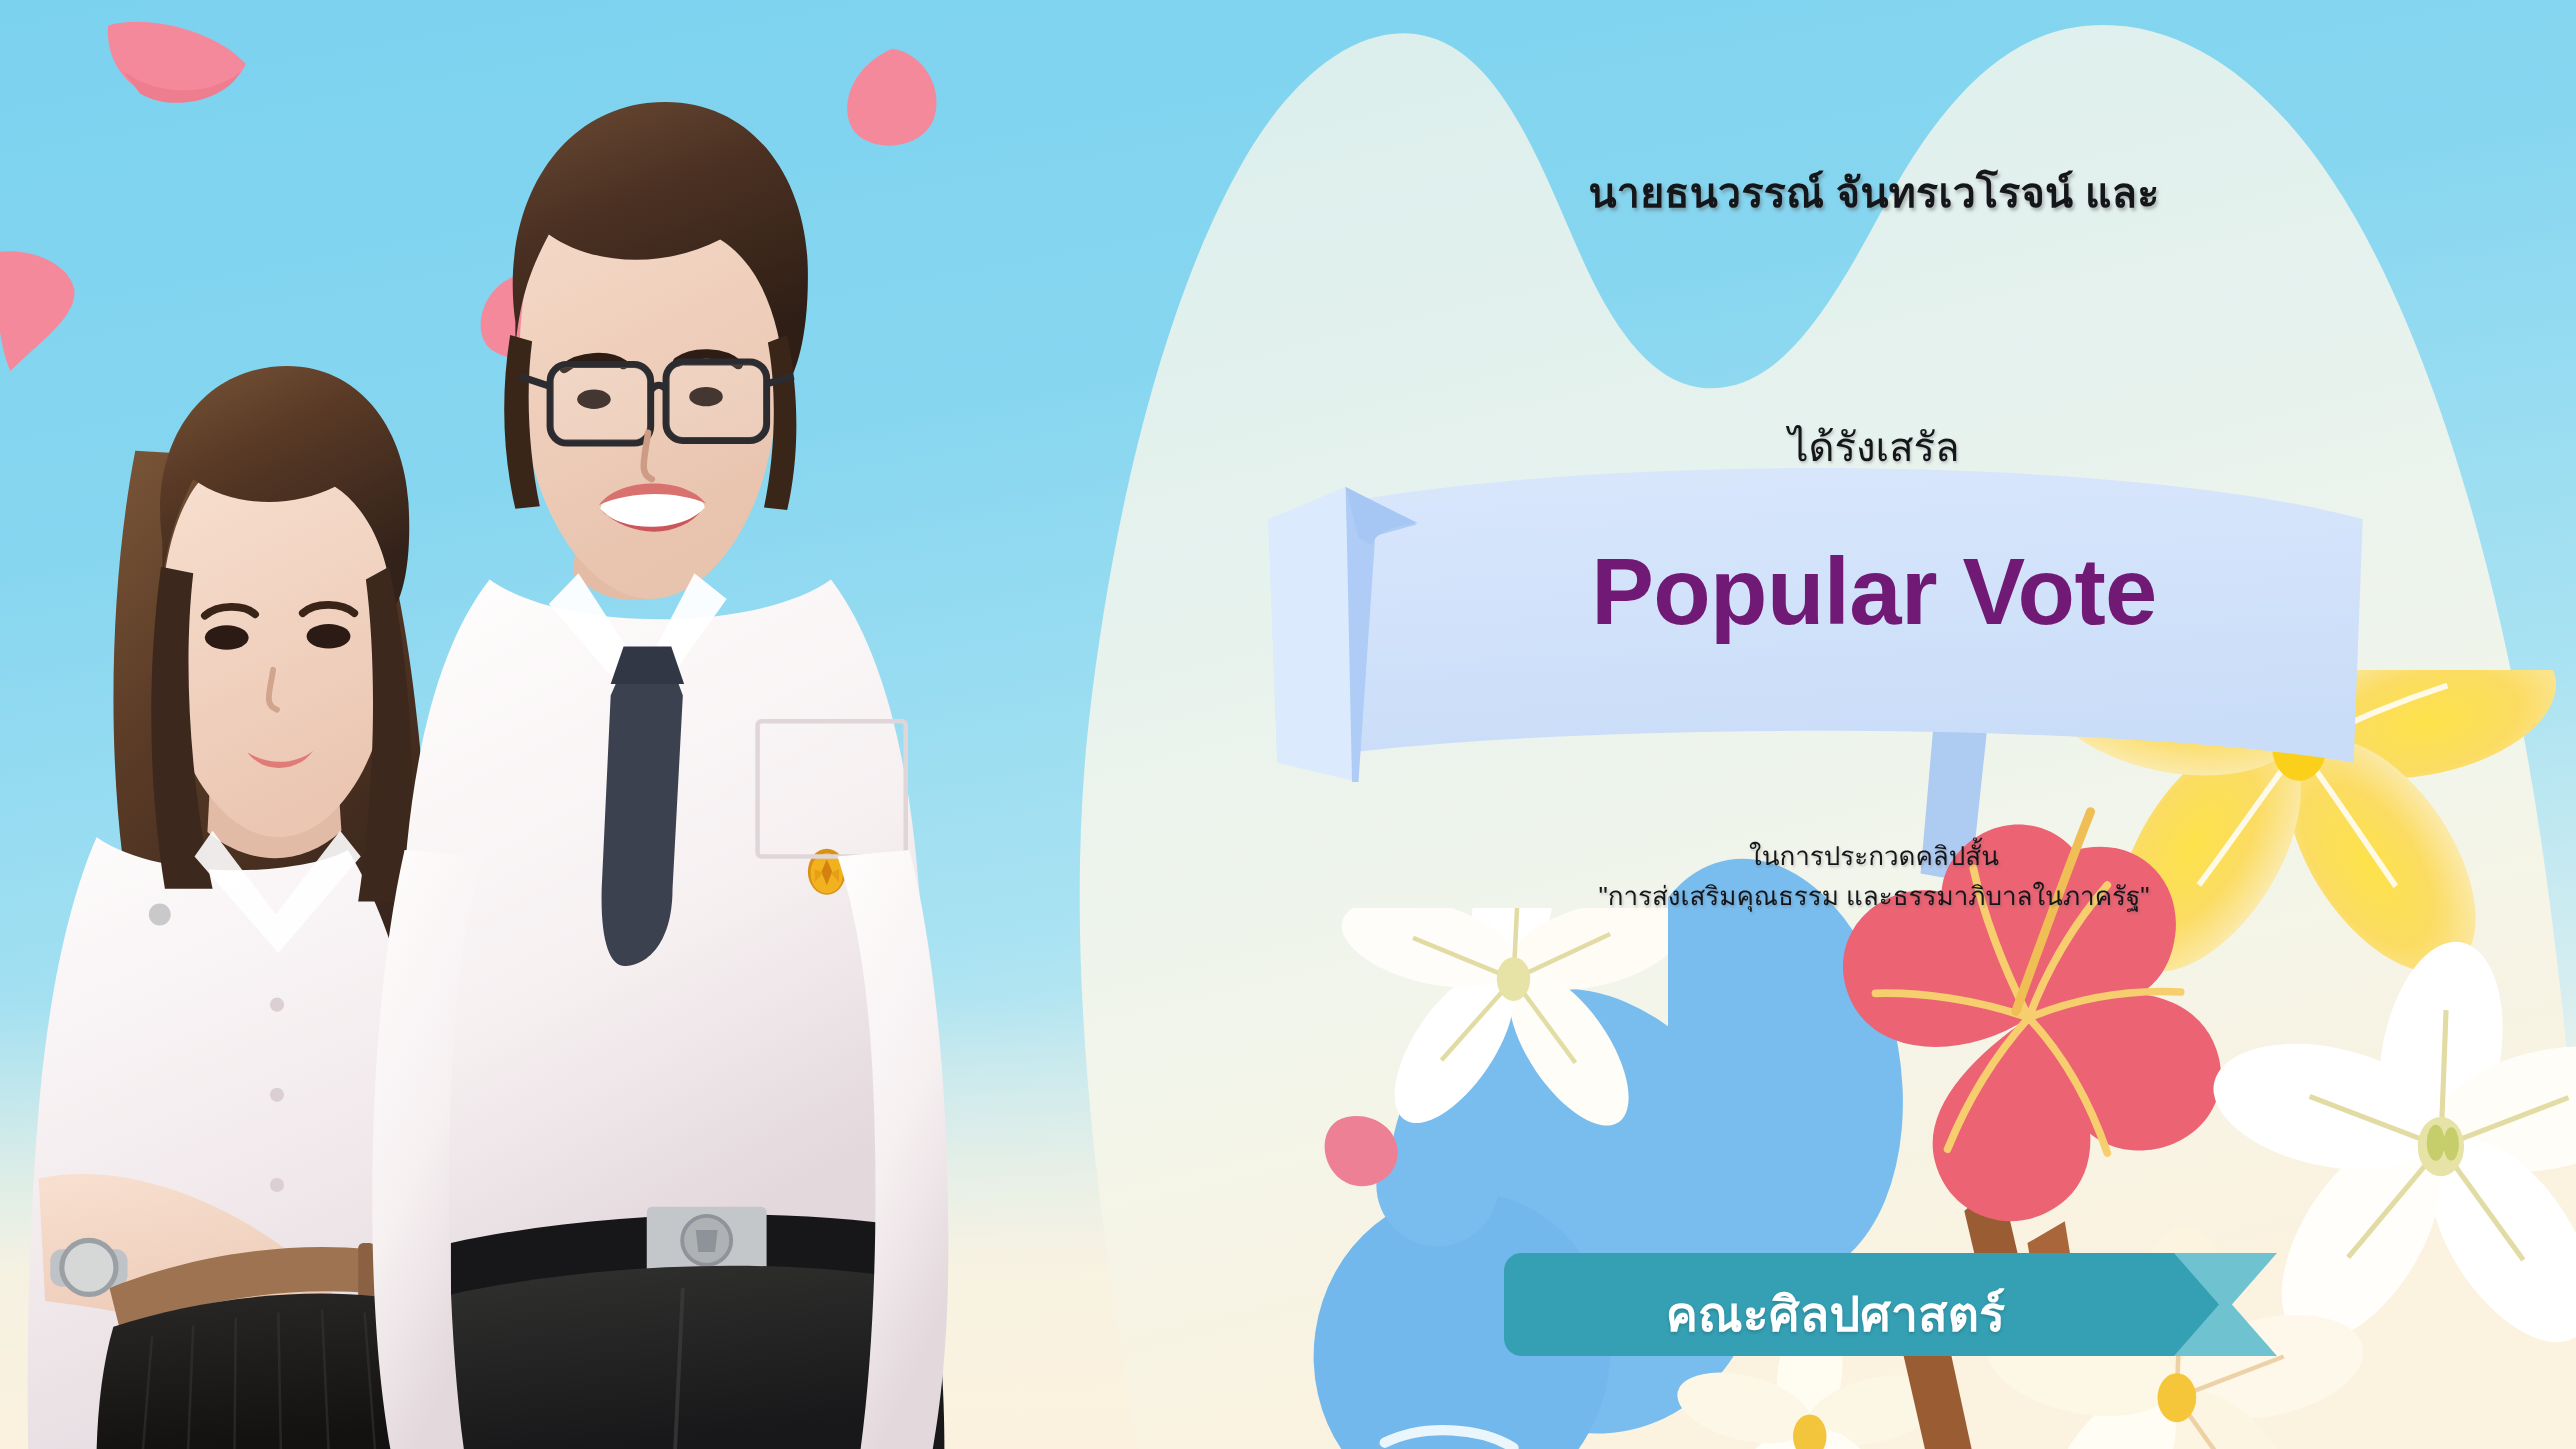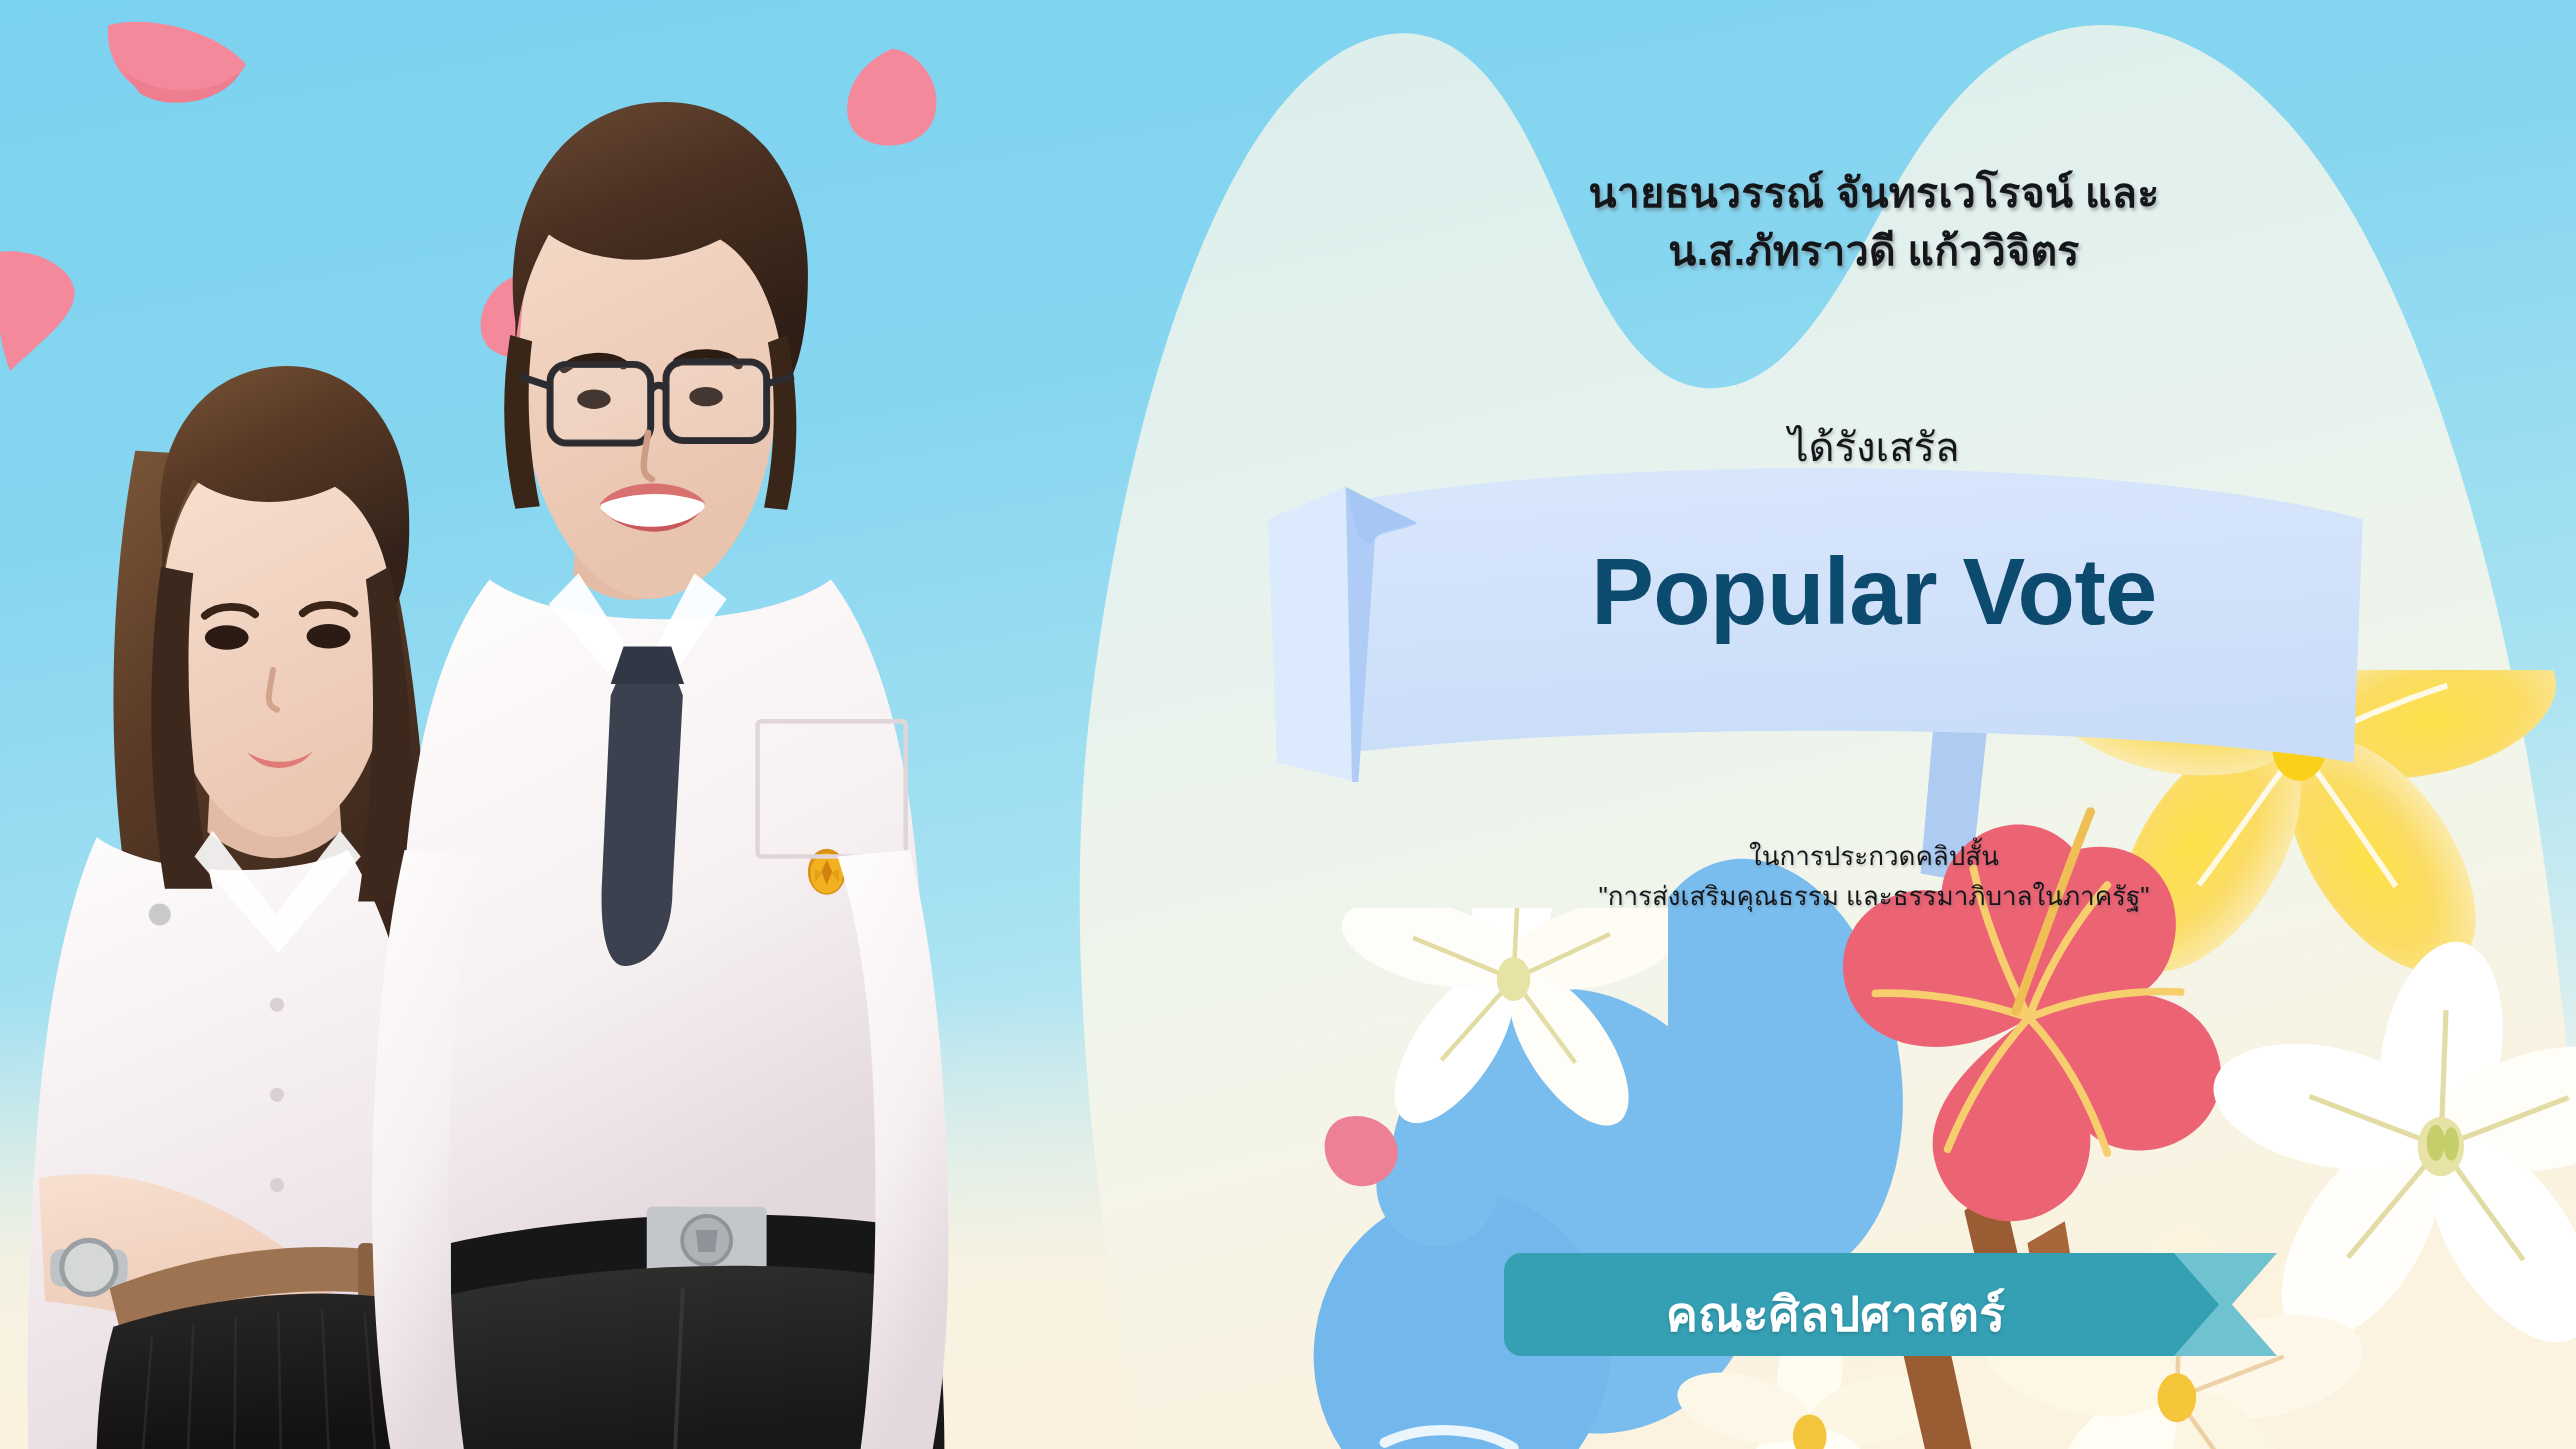--- a/index.html
+++ b/index.html
@@ -50,21 +50,21 @@
     position:absolute; top:415px; left:0; width:100%;
     font-size:40px; color:#14161a; font-weight:400;
     text-shadow:1.3px 1.9px 2.6px rgba(90,90,90,.32);
   }
 
   
   .ribbon { position:absolute; left:-13px; top:460px; width:1133px; height:322px; }
   .ribbon svg{ width:100%; height:100%; display:block; }
   .award {
     position:absolute; top:538px; left:0; width:100%;
-    font-size:94px; font-weight:700; color:#0c4a6e;
+    font-size:94px; font-weight:700; color:#701a75;
     letter-spacing:-0.6px;
   }
 
   .desc {
     position:absolute; top:837px; left:0; width:100%;
     font-size:26px; line-height:1.52; color:#14161a; font-weight:400;
     text-shadow:1.3px 1.9px 2.6px rgba(90,90,90,.30);
   }
   .desc .ln{ display:block; }
   .work {
@@ -435,21 +435,20 @@
       </g>
 
       <path d="M360 1040 L428 1010 L480 1250 L408 1250 Z" fill="#9A5C32"></path>
     </svg>
   </div>
 
   <div class="content">
 
     <div class="names">
       <span class="ln">นายธนวรรณ์  จันทรเวโรจน์ และ</span>
-      <span class="ln">น.ส.ภัทราวดี  แก้ววิจิตร</span>
     </div>
 
     <div class="received">ได้รังเสรัล</div>
 
     <div class="ribbon">
       <svg viewBox="0 0 1760 500" preserveAspectRatio="none">
         <defs>
           <linearGradient id="ribG" x1="0" y1="0" x2="0.2" y2="1">
             <stop offset="0%" stop-color="#D9E7FC"></stop>
               <stop offset="100%" stop-color="#CADDF8"></stop>

